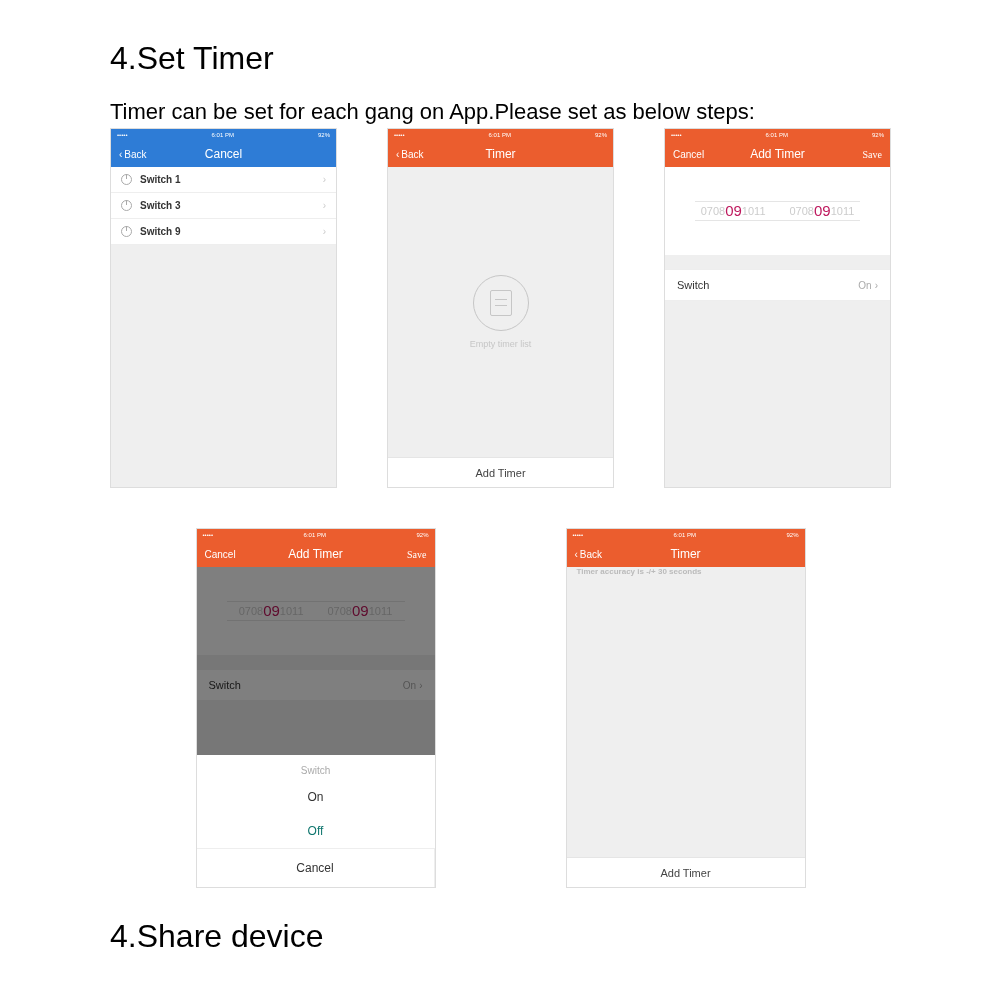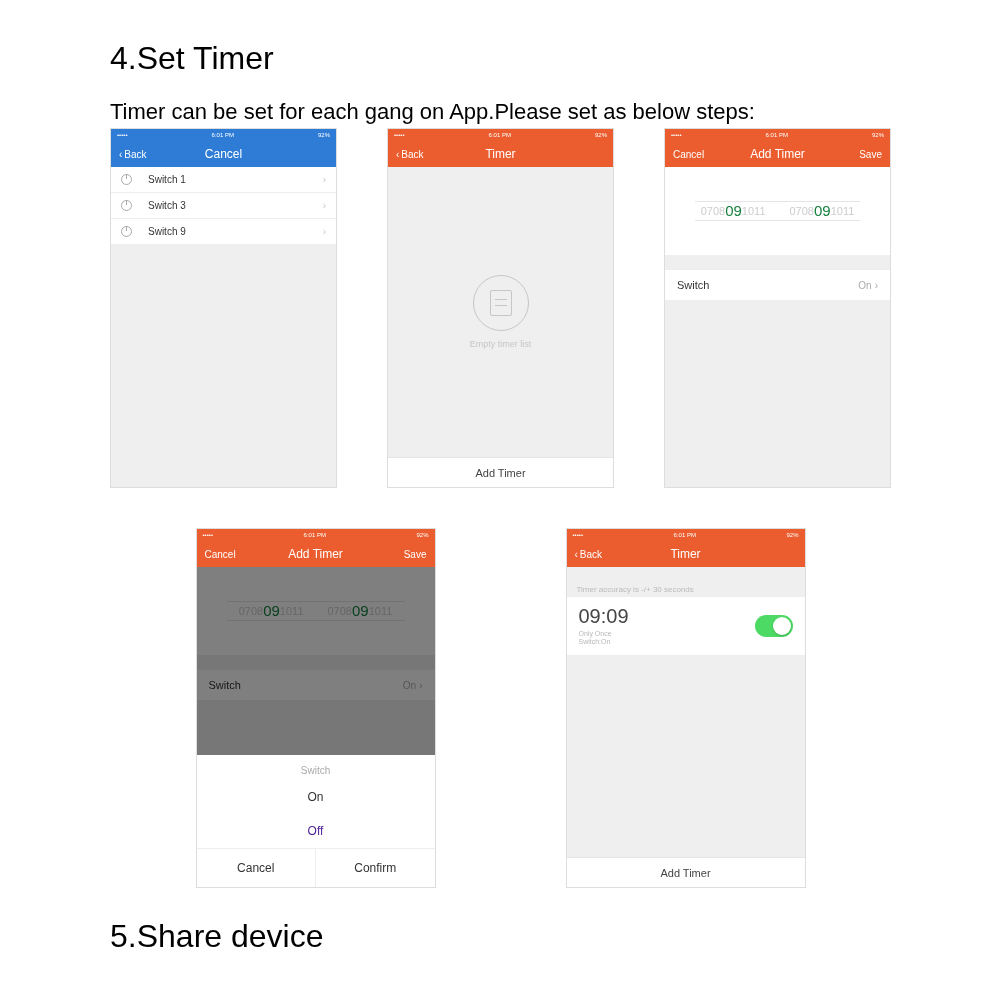--- a/index.html
+++ b/index.html
@@ -32,31 +32,31 @@
   .sbar { height: 12px; display:flex; align-items:center; justify-content:space-between; padding:0 6px; font-size:6px; color:#fff; }
   .blue .sbar { background:#2e7cd6; }
   .orange .sbar { background:#eb5d2e; }
 
   
   .hdr { height: 26px; display:flex; align-items:center; justify-content:space-between; padding:0 8px; font-size:11px; color:#fff; }
   .blue .hdr { background:#2e7cd6; }
   .orange .hdr { background:#eb5d2e; }
   .hdr .center { flex:1; text-align:center; font-size:12px; }
   .hdr .left, .hdr .right { width:54px; font-size:10px; display:flex; align-items:center; gap:2px; }
-  .hdr .right { justify-content:flex-end; }
+  .hdr .right { justify-content:flex-end;font-family:Liberation Serif, serif; }
 
   .body-area { flex:1; background:#efefef; display:flex; flex-direction:column; position:relative; }
 
   
   .list-row {
     background:#fff; border-bottom:1px solid #eee; height:26px;
     display:flex; align-items:center; padding:0 10px; font-size:10px; color:#333;
     justify-content:space-between;
   }
-  .list-row .rowleft { display:flex; align-items:center; gap:16px; }
+  .list-row .rowleft { display:flex; align-items:center; gap:8px;font-weight:bold; }
   .pwr {
     width:11px; height:11px; border:1px solid #aaa; border-radius:50%;
     display:flex; align-items:center; justify-content:center; position:relative;
   }
   .pwr::after { content:""; width:1px; height:5px; background:#aaa; position:absolute; top:-1px; }
   .chev { color:#ccc; font-size:10px; }
 
   
   .empty-center { flex:1; display:flex; flex-direction:column; align-items:center; justify-content:center; gap:8px; color:#c6c6c6; }
   .empty-circle { width:56px; height:56px; border:1px solid #c6c6c6; border-radius:50%; display:flex; align-items:center; justify-content:center; }
@@ -66,44 +66,44 @@
   .doc-shape::after { top:14px; }
 
   .bottom-btn { background:#fff; height:30px; display:flex; align-items:center; justify-content:center; font-size:11px; color:#444; border-top:1px solid #e5e5e5; }
 
   
   .picker {
     background:#fff; height:88px; display:flex; justify-content:center; align-items:center;
     gap:24px; font-size:11px; color:#ccc; position:relative; overflow:hidden;
   }
   .picker .col { display:flex; flex-direction:row; align-items:center; line-height:16px; }
-  .picker .sel { color:#15803d; font-size:15px; font-weight:400; }
+  .picker .sel { color:#be185d; font-size:15px; font-weight:400; }
   .picker .mid-lines { position:absolute; left:30px; right:30px; top:50%; transform:translateY(-50%); height:20px; border-top:1px solid #e5e5e5; border-bottom:1px solid #e5e5e5; pointer-events:none; }
 
   .switch-row {
     background:#fff; height:32px; display:flex; align-items:center; justify-content:space-between;
     padding:0 12px; font-size:11px; color:#333; margin-top:14px; border-top:1px solid #eee; border-bottom:1px solid #eee;
   }
   .switch-row .right-val { color:#aaa; font-size:10px; display:flex; align-items:center; gap:3px; }
 
   
   .dim-overlay { position:absolute; inset:0; background:rgba(0,0,0,0.5); }
   .action-sheet {
     position:absolute; bottom:0; left:0; right:0; background:#fff;
     display:flex; flex-direction:column;
   }
   .sheet-title { text-align:center; font-size:10px; color:#aaa; padding:10px 0 4px; }
   .sheet-opt { text-align:center; font-size:12px; padding:10px 0; color:#333; }
-  .sheet-opt.faded { color:#4c1d95; }
+  .sheet-opt.faded { color:#0f766e; }
   .sheet-actions { display:flex; border-top:1px solid #eee; }
   .sheet-actions div { flex:1; text-align:center; padding:12px 0; font-size:12px; color:#333; }
   .sheet-actions div:first-child { border-right:1px solid #eee; }
 
   
-  .accuracy { font-size:8px; color:#bbb; padding:18px 10px 2px; }
+  .accuracy { font-size:8px; color:#bbb; padding:0 10px 2px;font-weight:bold; }
   .timer-row { background:#fff; border-top:1px solid #eee; border-bottom:1px solid #eee; display:flex; align-items:center; justify-content:space-between; padding:8px 12px; }
   .timer-info .time-big { font-size:20px; color:#444; }
   .timer-info .meta { font-size:7px; color:#b8b8b8; line-height:1.2; margin-top:2px; }
   .ios-toggle {
     width:38px; height:22px; background:#4cd964; border-radius:11px; position:relative;
   }
   .ios-toggle::after { content:""; position:absolute; right:2px; top:2px; width:18px; height:18px; background:#fff; border-radius:50%; box-shadow:0 1px 2px rgba(0,0,0,0.2); }
 
   .heading2 { font-size: 32px; font-weight: 500; margin-top: 6px; }
 </style>
@@ -249,48 +249,38 @@
         <span>Switch</span>
         <span class="right-val"><span>On</span> ›</span>
       </div>
       <div class="dim-overlay"></div>
       <div class="action-sheet">
         <div class="sheet-title">Switch</div>
         <div class="sheet-opt">On</div>
         <div class="sheet-opt faded">Off</div>
         <div class="sheet-actions">
           <div>Cancel</div>
-          <div>Confirm</div>
         </div>
       </div>
     </div>
   </div>
 
   <div class="phone orange">
     <div class="sbar">
       <span>•••••</span>
       <span>6:01 PM</span>
       <span>92%</span>
     </div>
     <div class="hdr">
       <div class="left">‹<span>Back</span></div>
       <div class="center">Timer</div>
       <div class="right"></div>
     </div>
     <div class="body-area">
       <div class="accuracy">Timer accuracy is -/+ 30 seconds</div>
-      <div class="timer-row">
-        <div class="timer-info">
-          <div class="time-big">09:09</div>
-          <div class="meta">
-            <span>Only Once</span><br><span>Switch:On</span>
-          </div>
-        </div>
-        <div class="ios-toggle"></div>
-      </div>
       <div style="flex:1;"></div>
       <div class="bottom-btn">Add Timer</div>
     </div>
   </div>
 
 </div>
 
-<div class="heading2">5.Share device</div>
+<div class="heading2">4.Share device</div>
 
 </body></html>

